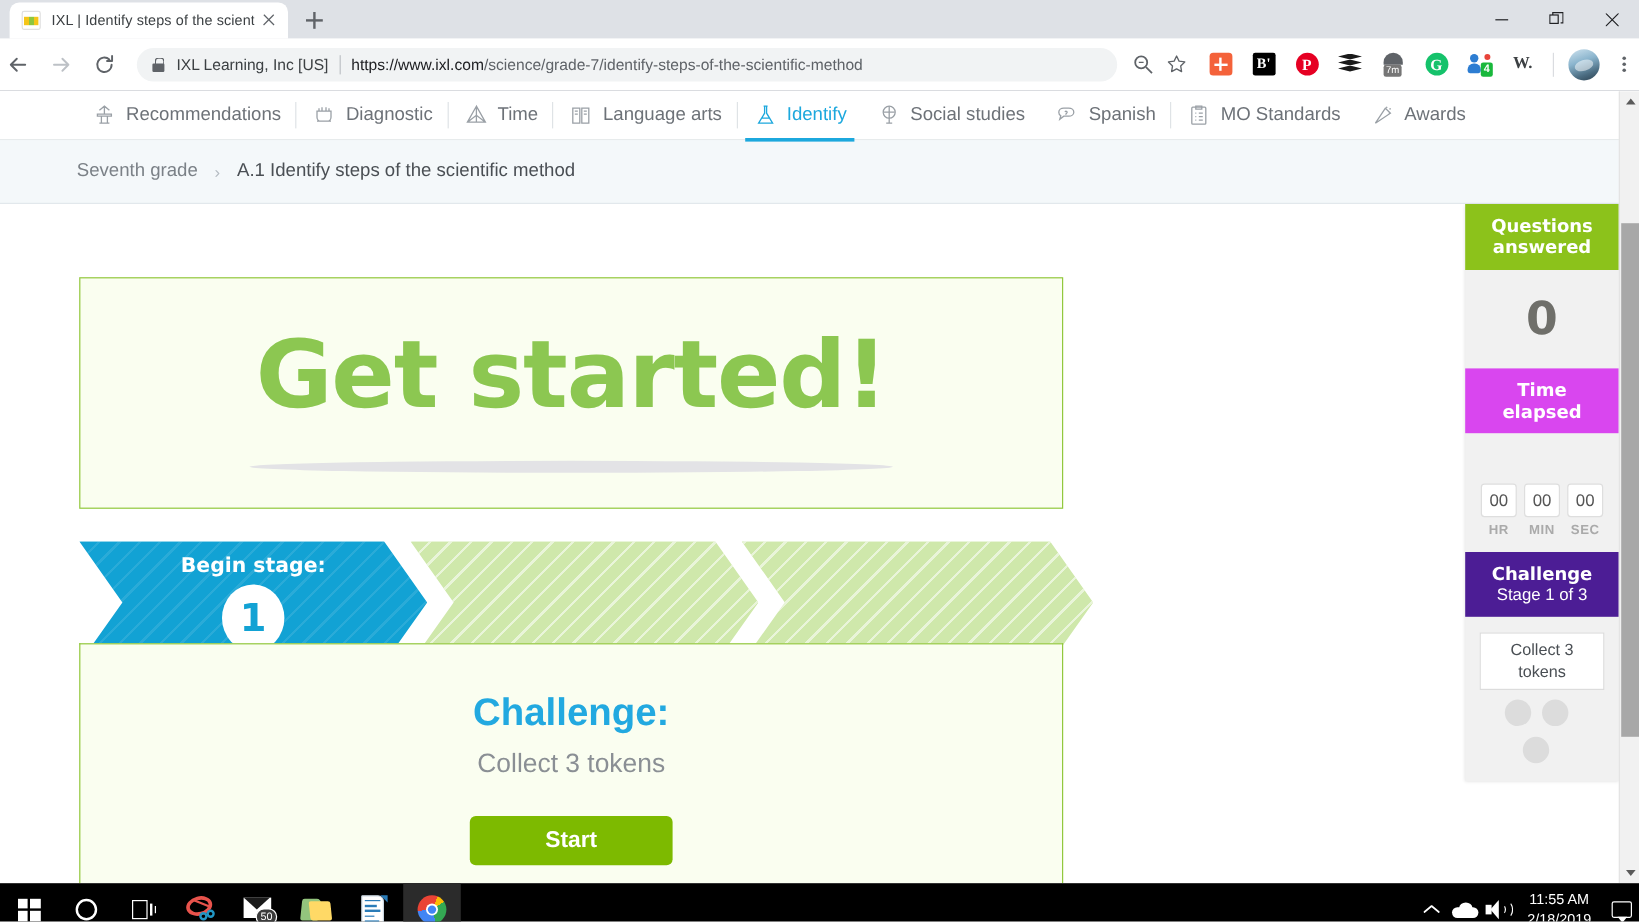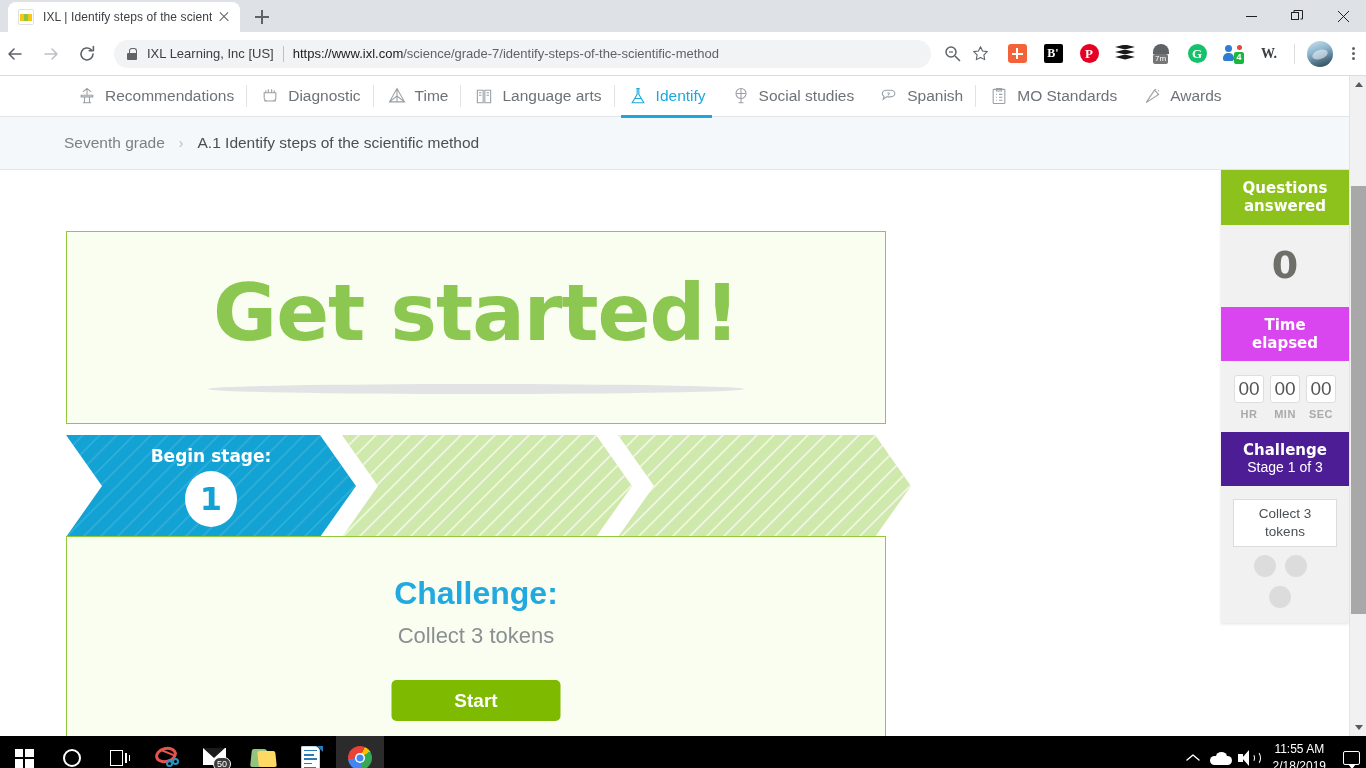--- a/index.html
+++ b/index.html
@@ -260,21 +260,21 @@
     position: absolute; left: 50%; transform: translateX(-50%);
     top: 152px; width: 536px; height: 10px;
     background: #e3e3e6; border-radius: 50%;
   }
 
   
   .stages {
     position: absolute; left: 66px; top: 265px; width: 845px; height: 102px;
   }
   .stage {
-    position: absolute; top: 0; height: 102px;
+    position: absolute; top: 16px; height: 102px;
     clip-path: polygon(0 0, calc(100% - 36px) 0, 100% 50%, calc(100% - 36px) 100%, 0 100%, 36px 50%);
   }
   .stage.first {
     clip-path: polygon(0 0, calc(100% - 36px) 0, 100% 50%, calc(100% - 36px) 100%, 0 100%, 36px 50%);
   }
   .stage-1 {
     left: 0; width: 290px; background-color: #12a2d4;
     background-image: repeating-linear-gradient(-45deg,
       rgba(255,255,255,.10) 0 2px, rgba(255,255,255,0) 2px 12px);
   }
@@ -343,21 +343,21 @@
     text-align: center; font-size: 38px; font-weight: bold;
     color: #6f6f6a; padding: 18px 0 20px;
     font-family: "DejaVu Sans", sans-serif;
   }
   .timer-row {
     display: flex; justify-content: center; gap: 6px; padding-top: 14px;
   }
   .timer-cell {
     width: 30px; height: 28px; background: #ffffff; border: 1px solid #dedede;
     border-radius: 3px; display: flex; align-items: center;
-    justify-content: center; font-size: 19px; color: #555;
+    justify-content: center; font-size: 14px; color: #555; margin-top: 28px;
   }
   .timer-labels {
     display: flex; justify-content: center; gap: 6px; padding: 5px 0 12px;
   }
   .timer-label {
     width: 30px; text-align: center; font-size: 11px; font-weight: bold;
     color: #aaaaaa; letter-spacing: .5px;
   }
   .token-box {
     margin: 13px auto 0; width: 104px; min-height: 42px;

